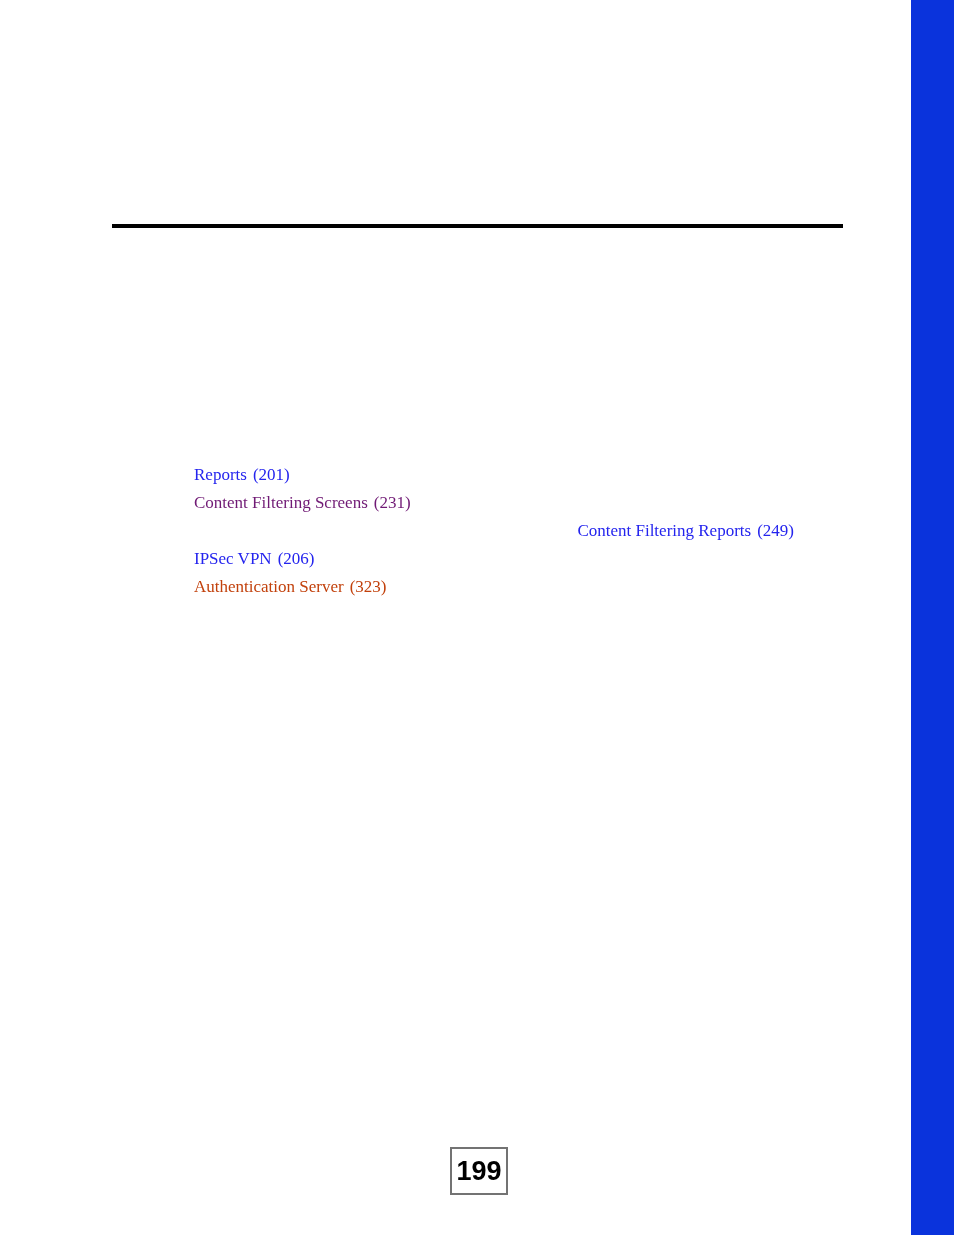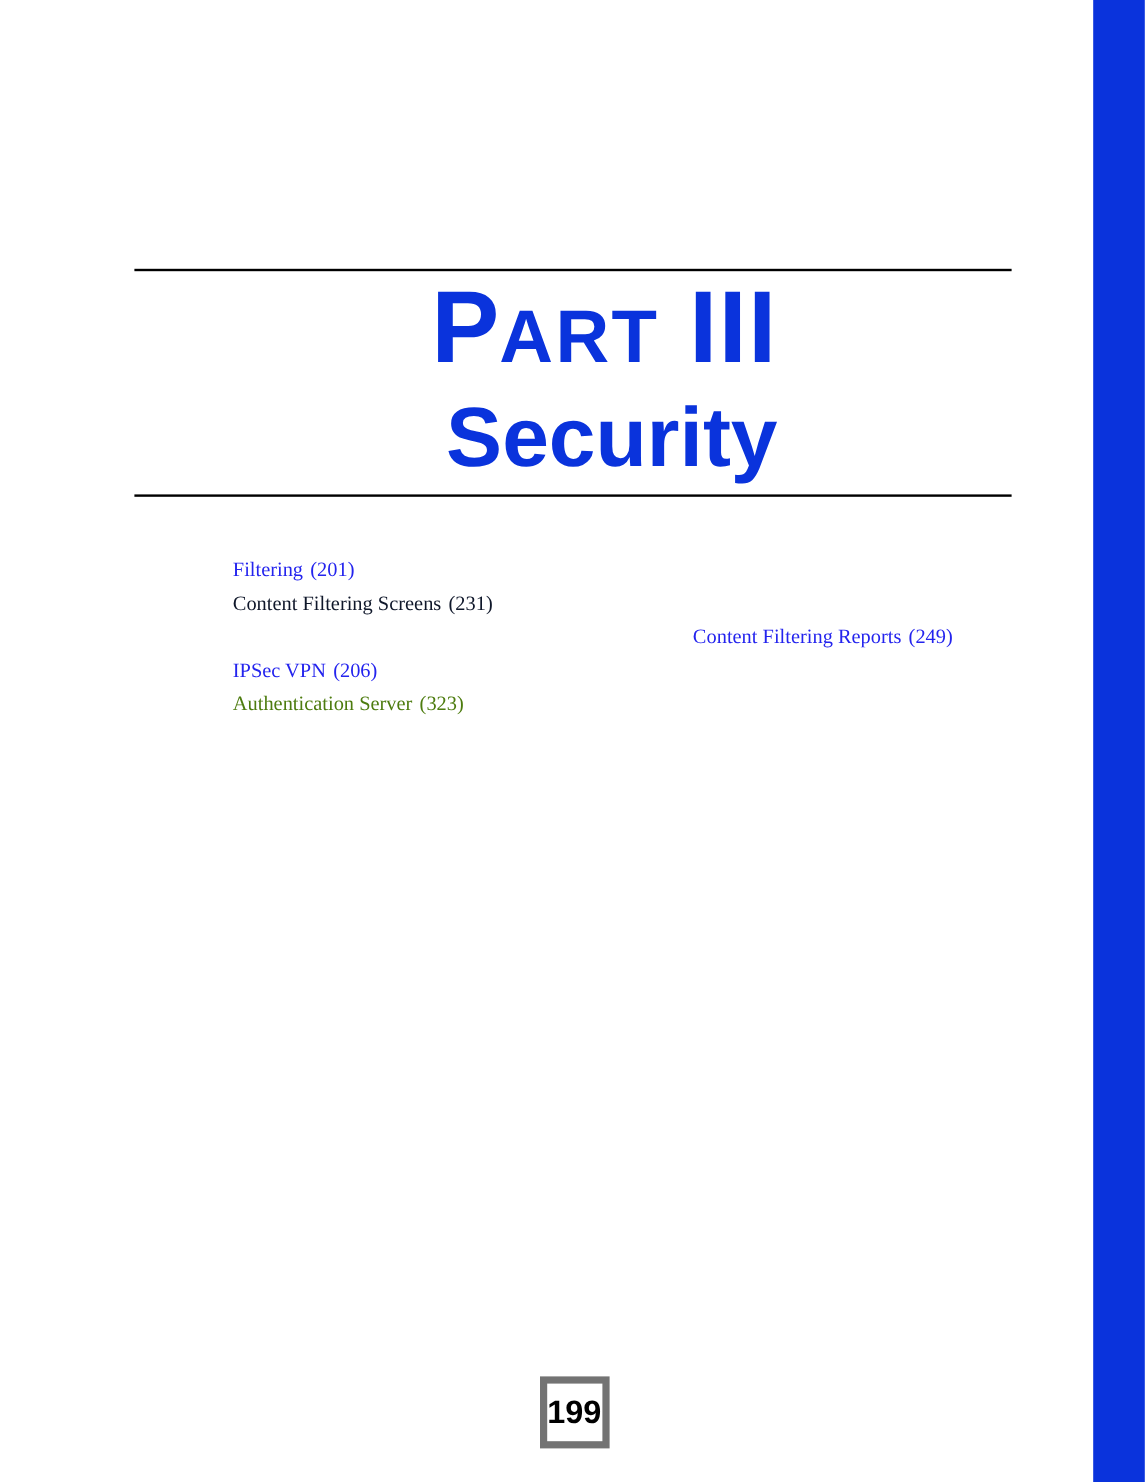--- a/index.html
+++ b/index.html
@@ -99,58 +99,51 @@
     margin-left: 6px;
     margin-top: 18px;
   }
 
   
   .page-number-box {
     position: absolute;
     left: 450px;
     top: 1147px;
     width: 58px;
-    height: 60px;
-    border: 6px solid #737373;
+    height: 48px;
+    border: 2px solid #737373;
     box-sizing: border-box;
     display: flex;
     align-items: center;
-    justify-content: flex-start;
+    justify-content: center;
   }
   .page-number-box span {
     font-family: "Liberation Sans", sans-serif;
     font-weight: bold;
     font-size: 27px;
     line-height: 27px;
     color: #000000;
   }
 </style>
 </head>
 <body>
 
 <div class="edge-bar" style="background: rgb(10, 51, 220);"></div>
 
 <div class="part-block">
 
   <div class="rule"></div>
 
-  <div class="part-inner">
-
-    <div class="part-label" style="color: rgb(10, 51, 220);"><span>P</span><span class="smallcaps">ART</span><span class="part-number"> </span><span class="part-number">III</span></div>
-
-    <div class="part-title" style="color: rgb(10, 51, 220);">Security</div>
-
-  </div>
 
   <div class="rule"></div>
 </div>
 
 <ul class="chapter-list" id="chapter-list">
-    <li style="color: rgb(36, 36, 238);"><span>Filtering</span><span class="chapter-page">(201)</span></li>
-    <li style="color: #0f172a;"><span>Content Filtering Screens</span><span class="chapter-page">(231)</span></li>
+    <li style="color: rgb(36, 36, 238);"><span>Reports</span><span class="chapter-page">(201)</span></li>
+    <li style="color: #701a75;"><span>Content Filtering Screens</span><span class="chapter-page">(231)</span></li>
     <li style="color: rgb(36, 36, 238); text-align: right;"><span>Content Filtering Reports</span><span class="chapter-page">(249)</span></li>
     <li style="color: rgb(36, 36, 238);"><span>IPSec VPN</span><span class="chapter-page">(206)</span></li>
-    <li style="color: #4d7c0f;"><span>Authentication Server</span><span class="chapter-page">(323)</span></li>
+    <li style="color: #c2410c;"><span>Authentication Server</span><span class="chapter-page">(323)</span></li>
   </ul>
 
 <div class="page-number-box">
   <span>199</span>
 </div>
 
 </body></html>

